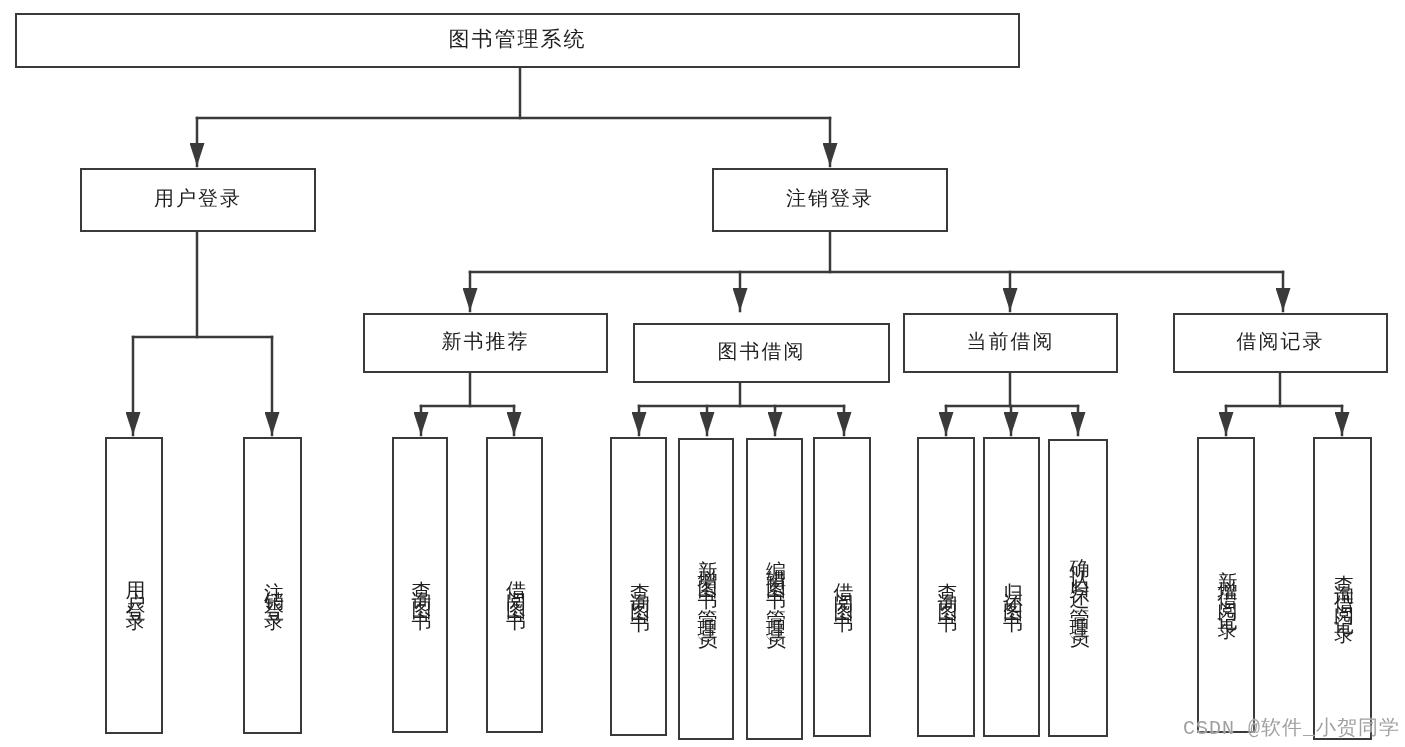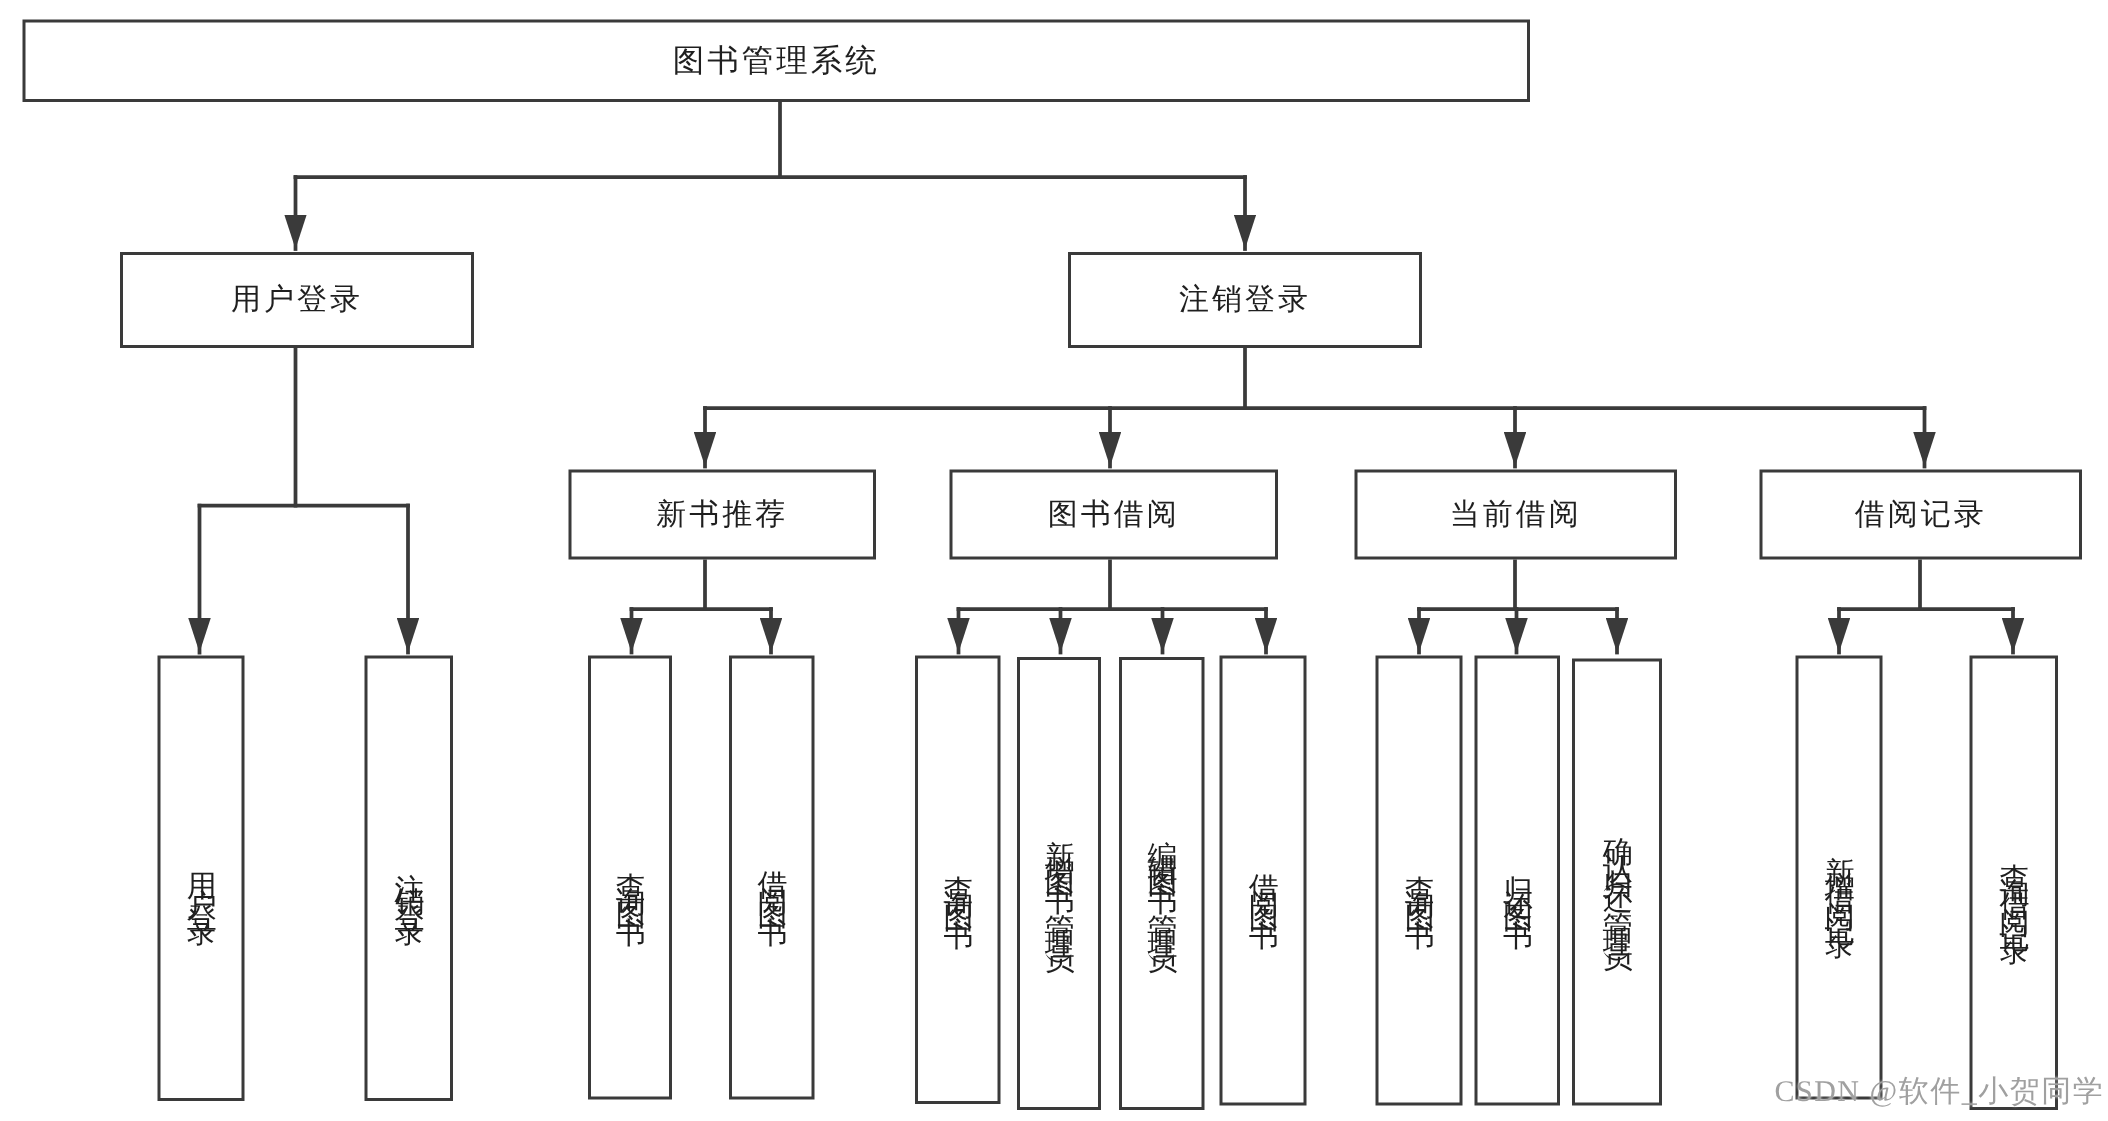--- a/index.html
+++ b/index.html
@@ -1,20 +1,20 @@
 <!DOCTYPE html>
 <html style="--line: #3a3a3a; --box-border: #3a3a3a; --text: #1f1f1f; --watermark: #a0a0a0; --background: #ffffff;"><head>
 <meta charset="utf-8">
 <style>
   * { margin:0; padding:0; box-sizing:border-box; }
   html,body { background:#fff; }
   .stage {
     position:relative; width:1405px; height:747px;
     background:var(--background,#ffffff);
-    font-family:Liberation Serif, serif;
+    font-family:Liberation Mono, monospace;
     overflow:hidden;
   }
   svg.connectors { position:absolute; left:0; top:0; width:1405px; height:747px; }
   svg.connectors line { stroke:var(--line,#3a3a3a); stroke-width:2.5; stroke-linecap:square; }
   #arw path { fill:var(--line,#3a3a3a); }
   .node {
     position:absolute; background:#fff;
     border:2.5px solid var(--box-border,#3a3a3a);
     display:flex; align-items:center; justify-content:center;
   }
@@ -106,24 +106,24 @@
     <span class="lbl">图书管理系统</span>
   </div>
 
   <div class="node" style="left:80px;top:168px;width:236px;height:64px">
     <span class="lbl">用户登录</span>
   </div>
   <div class="node" style="left:712px;top:168px;width:236px;height:64px">
     <span class="lbl">注销登录</span>
   </div>
 
-  <div class="node" style="left:379px;top:313px;width:205px;height:60px">
+  <div class="node" style="left:363px;top:313px;width:245px;height:60px">
     <span class="lbl">新书推荐</span>
   </div>
-  <div class="node" style="left:633px;top:313px;width:219px;height:60px">
+  <div class="node" style="left:633px;top:323px;width:257px;height:60px">
     <span class="lbl">图书借阅</span>
   </div>
   <div class="node" style="left:1173px;top:313px;width:215px;height:60px">
     <span class="lbl">借阅记录</span>
   </div>
   <div class="node" style="left:903px;top:313px;width:215px;height:60px">
     <span class="lbl">当前借阅</span>
   </div>
 
   <div class="node v" style="left:105px;top:437px;width:58px;height:297px">

